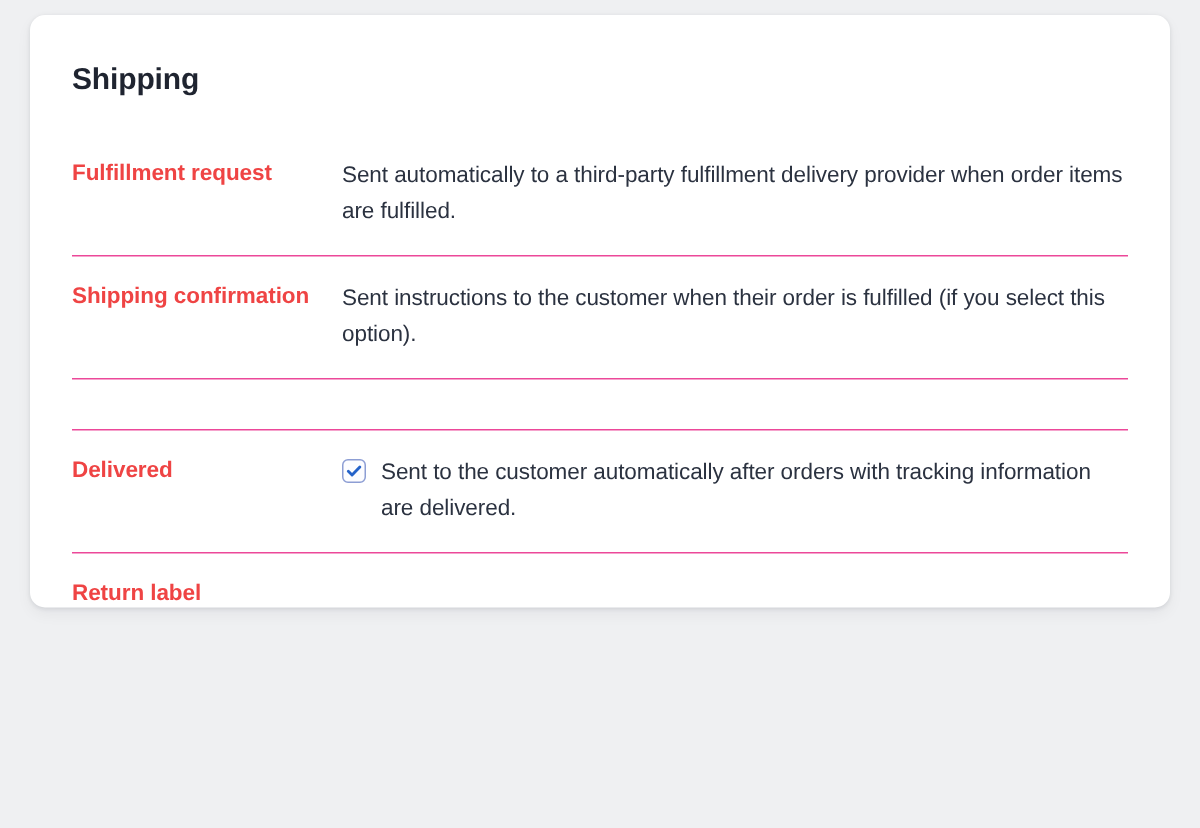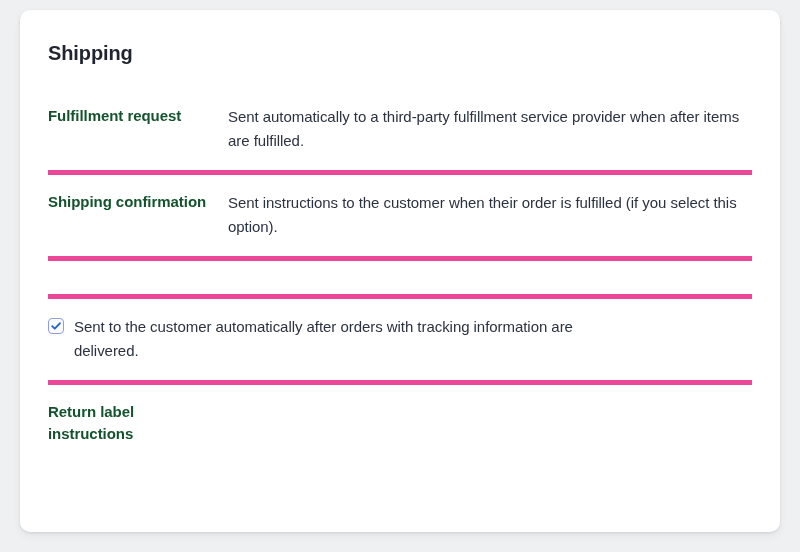--- a/index.html
+++ b/index.html
@@ -13,21 +13,21 @@
     font-family: "Liberation Sans", sans-serif;
     -webkit-font-smoothing: antialiased;
     overflow: hidden;
   }
 
   .card {
     position: absolute;
     left: 20px;
     top: 10px;
     width: 760px;
-    height: 522px;
+    height: 395px;
     background: #ffffff;
     border-radius: 10px;
     box-shadow: 0 1px 3px rgba(20, 25, 40, 0.10),
                 0 4px 10px rgba(20, 25, 40, 0.05);
     box-sizing: border-box;
     overflow: hidden;
   }
 
   .card-title {
     margin: 0;
@@ -42,35 +42,35 @@
   .rows {
     margin: 0;
     padding: 0 28px;
     list-style: none;
   }
 
   .row {
     display: flex;
     align-items: flex-start;
     padding: 16px 0 17px 0;
-    border-top: 5px solid #ec4899;
+    border-top: 1px solid #ec4899;
   }
   .row:first-child {
     border-top: none;
     margin-top: 22px;
     border-top: 1px solid transparent;
   }
 
   .row-label {
     flex: 0 0 180px;
     max-width: 180px;
     font-size: 15px;
     line-height: 22px;
     font-weight: 700;
-    color: #14532d;
+    color: #ef4444;
     letter-spacing: -0.05px;
     padding-right: 10px;
     box-sizing: border-box;
     cursor: pointer;
   }
 
   .row-body {
     flex: 1 1 auto;
     display: flex;
     align-items: flex-start;
@@ -115,32 +115,33 @@
 </head>
 <body>
 
 <div class="card">
   <h1 class="card-title">Shipping</h1>
 
   <ul class="rows">
       <li class="row first">
         <div class="row-label">Fulfillment request</div>
         <div class="row-body">
-          <div class="row-desc">Sent automatically to a third-party fulfillment service provider when after items are fulfilled.</div>
+          <div class="row-desc">Sent automatically to a third-party fulfillment delivery provider when order items are fulfilled.</div>
         </div>
       </li>
       <li class="row">
         <div class="row-label">Shipping confirmation</div>
         <div class="row-body">
           <div class="row-desc">Sent instructions to the customer when their order is fulfilled (if you select this option).</div>
         </div>
       </li>
       <li class="row">
       </li>
       <li class="row">
+        <div class="row-label">Delivered</div>
         <div class="row-body">
           <span class="checkbox" role="checkbox" aria-checked="true">
             <svg viewBox="0 0 12 12">
               <path d="M2.2 6.2 L4.7 8.7 L9.9 3.3" fill="none" stroke="#2563c9" stroke-width="1.9" stroke-linecap="round" stroke-linejoin="round"></path>
             </svg>
           </span>
           <div class="row-desc">Sent to the customer automatically after orders with tracking information are delivered.</div>
         </div>
       </li>
       <li class="row">

